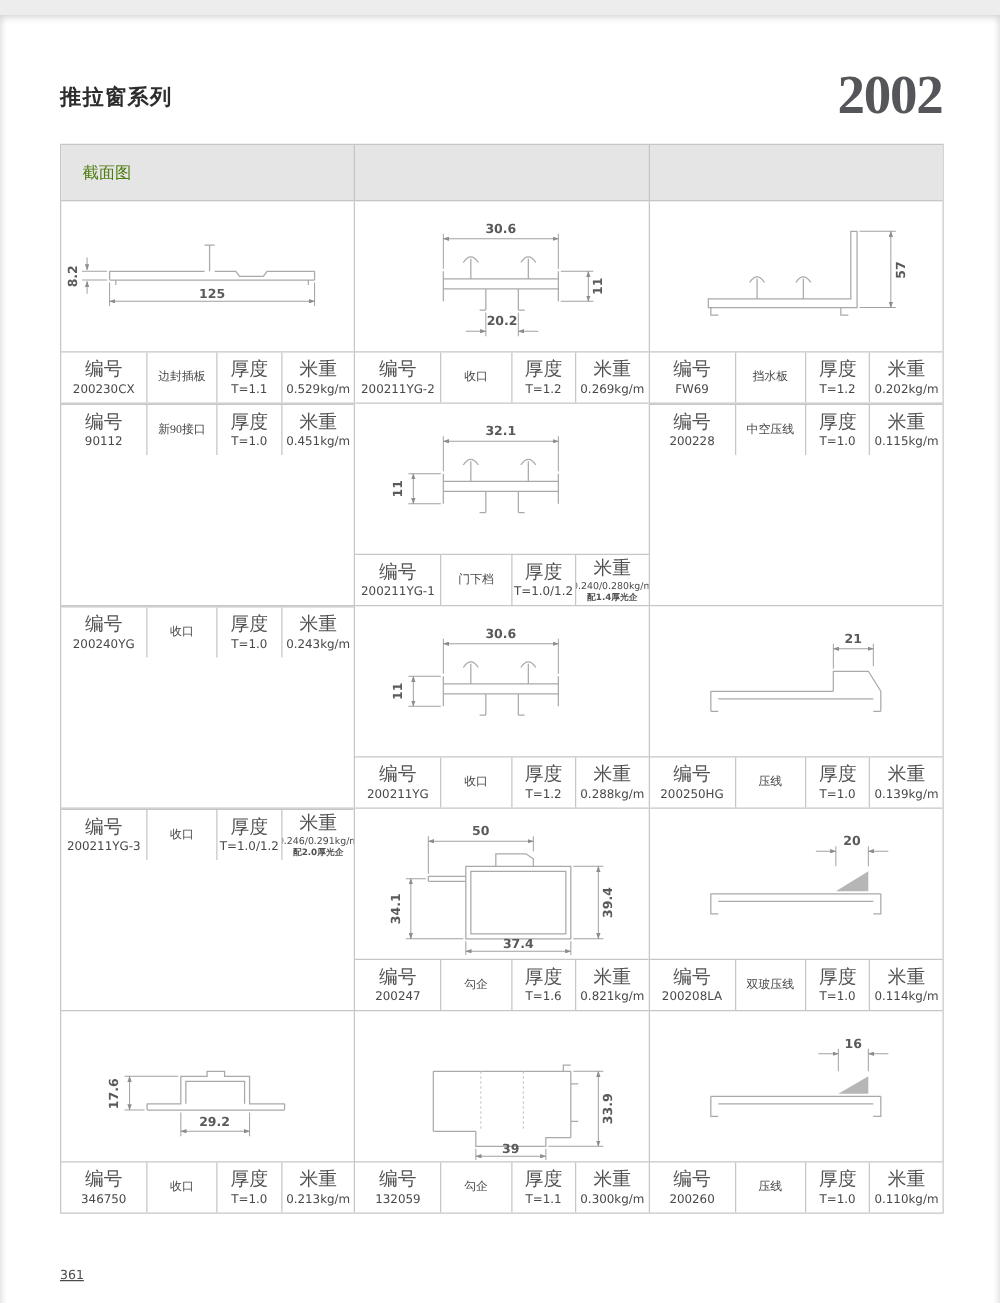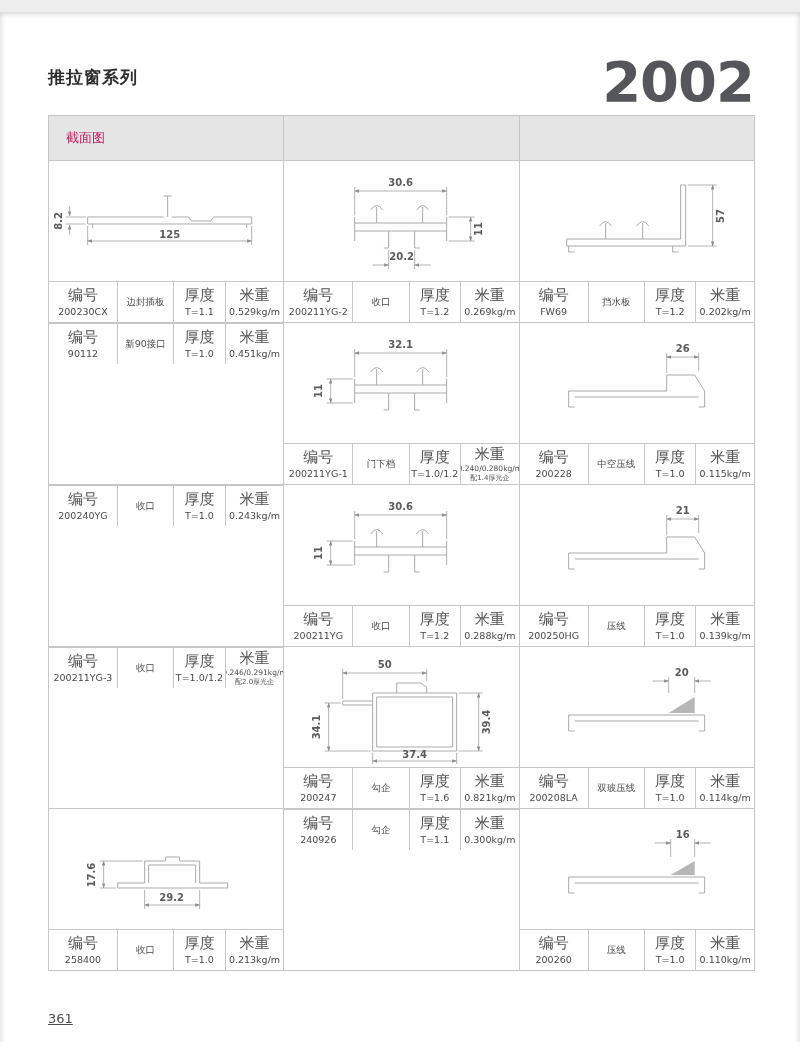--- a/index.html
+++ b/index.html
@@ -1,39 +1,39 @@
 <!DOCTYPE html>
 <html><head>
 <meta charset="utf-8">
 <style>
   html,body{margin:0;padding:0;background:#ededed;}
   .page{position:relative;width:800px;height:1042px;background:#fff;margin:12px auto;
         font-family:"DejaVu Sans","Liberation Sans",sans-serif;color:#3c3c3e;
         box-shadow:inset 0 3px 5px rgba(0,0,0,.10), inset 3px 0 4px rgba(0,0,0,.05), inset -3px 0 4px rgba(0,0,0,.05);}
   .hdr{position:absolute;left:48px;right:46px;top:42px;display:flex;justify-content:space-between;align-items:flex-start;}
   .series{font-size:17px;font-weight:bold;color:#2d2d2f;margin-top:12px;letter-spacing:1px;}
-  .model{font-size:56px;font-weight:bold;color:#55565a;line-height:1;letter-spacing:-1px;}
+  .model{font-size:44px;font-weight:bold;color:#55565a;line-height:1;letter-spacing:-1px;font-family:Liberation Serif, serif;}
   .tbl{position:absolute;left:48px;top:103px;width:705px;border:1px solid #c6c6c6;background:#fff;}
   .thead{display:flex;height:44px;background:#e5e5e5;border-bottom:1px solid #c6c6c6;}
-  .th{flex:1;display:flex;align-items:center;padding-left:17px;font-size:13px;color:#be185d;box-sizing:border-box;}
+  .th{flex:1;display:flex;align-items:center;padding-left:17px;font-size:13px;color:#4d7c0f;box-sizing:border-box;}
   .th + .th{border-left:1px solid #c6c6c6;}
   .trow{display:flex;}
   .trow + .trow{border-top:1px solid #c6c6c6;}
   .tcell{flex:1;min-width:0;}
   .tcell + .tcell{border-left:1px solid #c6c6c6;}
   .draw{height:120px;font-weight:bold;}
   svg.d{width:100%;height:120px;display:block;}
   .info{display:flex;height:40px;border-top:1px solid #c6c6c6;}
   .ic{display:flex;flex-direction:column;justify-content:center;align-items:center;text-align:center;
       line-height:1.3;box-sizing:border-box;overflow:hidden;}
   .ic + .ic{border-left:1px solid #c6c6c6;}
-  .ic.c1{width:29%;} .ic.c2{width:24%;} .ic.c3{width:22%;} .ic.c4{width:25%;}
+  .ic.c1{width:29%;} .ic.c2{width:24%;font-family:Liberation Serif, serif;} .ic.c3{width:22%;} .ic.c4{width:25%;}
   .lbl{font-size:15px;color:#515153;} .val{font-size:9.5px;color:#48484a;text-align:center;} .nm{font-size:9.5px;color:#48484a;}
-  .sm .val{font-size:7.5px;} .note{font-size:7px;color:#515153;}
-  .pnum{position:absolute;left:48px;bottom:28px;font-size:13px;color:#4b4b4d;text-decoration:underline;}
+  .sm .val{font-size:7.5px;} .note{font-size:7px;color:#515153;font-weight:bold;}
+  .pnum{position:absolute;left:48px;bottom:28px;font-size:10px;color:#4b4b4d;text-decoration:underline;}
   .p{stroke:#a9a9a9;fill:none;stroke-width:1;}
   .pd{stroke:#c2c2c2;fill:none;stroke-width:.8;stroke-dasharray:2 2;}
   .dl{stroke:#939393;fill:none;stroke-width:.7;}
   .tf{fill:#b6b6b6;stroke:none;}
   .dt{font-size:10px;fill:#5a5a5c;font-family:"DejaVu Sans","Liberation Sans",sans-serif;}
 </style>
 </head>
 <body>
 
 <svg width="0" height="0" style="position:absolute" aria-hidden="true">
@@ -207,28 +207,20 @@
             </div>
           <div class="ic c4 sm">
               <span class="lbl">米重</span>
               <span class="val">0.240/0.280kg/m</span>
               <span class="note">配1.4厚光企</span>
             </div>
         </div>
       </div>
 
       <div class="tcell">
-        <div class="draw">
-          <svg class="d" viewBox="0 0 233 120">
-            <path class="p" d="M48,68 H146 M146,68 V52 H174 L184,68 M48,68 V84 M48,84 h6 M184,68 V84 M184,84 h-6 M54,74 H178"></path>
-            <path class="dl" d="M146,50 V30 M178,48 V30"></path>
-            <line class="dl" x1="146" y1="34" x2="178" y2="34" marker-start="url(#ms)" marker-end="url(#me)"></line>
-            <text class="dt" x="162" y="29" text-anchor="middle">26</text>
-          </svg>
-        </div>
         <div class="info">
           <div class="ic c1">
               <span class="lbl">编号</span>
               <span class="val">200228</span>
             </div>
           <div class="ic c2">
               <span class="nm">中空压线</span>
             </div>
           <div class="ic c3">
               <span class="lbl">厚度</span>
@@ -425,41 +417,53 @@
             <line class="dl" x1="54" y1="52" x2="54" y2="79" marker-start="url(#ms)" marker-end="url(#me)"></line>
             <text class="dt" transform="rotate(-90 45 66)" x="45" y="66" text-anchor="middle">17.6</text>
             <path class="dl" d="M95,81 V100 M150,81 V100"></path>
             <line class="dl" x1="95" y1="96" x2="150" y2="96" marker-start="url(#ms)" marker-end="url(#me)"></line>
             <text class="dt" x="122" y="92" text-anchor="middle">29.2</text>
           </svg>
         </div>
         <div class="info">
           <div class="ic c1">
               <span class="lbl">编号</span>
-              <span class="val">258400</span>
+              <span class="val">346750</span>
             </div>
           <div class="ic c2">
               <span class="nm">收口</span>
             </div>
           <div class="ic c3">
               <span class="lbl">厚度</span>
               <span class="val">T=1.0</span>
             </div>
           <div class="ic c4">
               <span class="lbl">米重</span>
               <span class="val">0.213kg/m</span>
             </div>
         </div>
       </div>
 
       <div class="tcell">
-        <div class="info">
-          <div class="ic c1">
-              <span class="lbl">编号</span>
-              <span class="val">240926</span>
+        <div class="draw">
+          <svg class="d" viewBox="0 0 233 120">
+            <path class="p" d="M62,48 H172 M62,48 V96 M62,96 H96 M96,96 V108 H152 V101 H172 M172,48 V101 M166,48 v-5 h6 M172,58 h6 M172,88 h6"></path>
+            <path class="pd" d="M100,48 V96 M134,48 V96"></path>
+            <path class="dl" d="M174,48 H198 M154,108 H198"></path>
+            <line class="dl" x1="194" y1="48" x2="194" y2="108" marker-start="url(#ms)" marker-end="url(#me)"></line>
+            <text class="dt" transform="rotate(-90 205 78)" x="205" y="78" text-anchor="middle">33.9</text>
+            <path class="dl" d="M96,110 V119 M152,110 V119"></path>
+            <line class="dl" x1="96" y1="116" x2="152" y2="116" marker-start="url(#ms)" marker-end="url(#me)"></line>
+            <text class="dt" x="124" y="113" text-anchor="middle">39</text>
+          </svg>
+        </div>
+        <div class="info">
+          <div class="ic c1">
+              <span class="lbl">编号</span>
+              <span class="val">132059</span>
             </div>
           <div class="ic c2">
               <span class="nm">勾企</span>
             </div>
           <div class="ic c3">
               <span class="lbl">厚度</span>
               <span class="val">T=1.1</span>
             </div>
           <div class="ic c4">
               <span class="lbl">米重</span>

